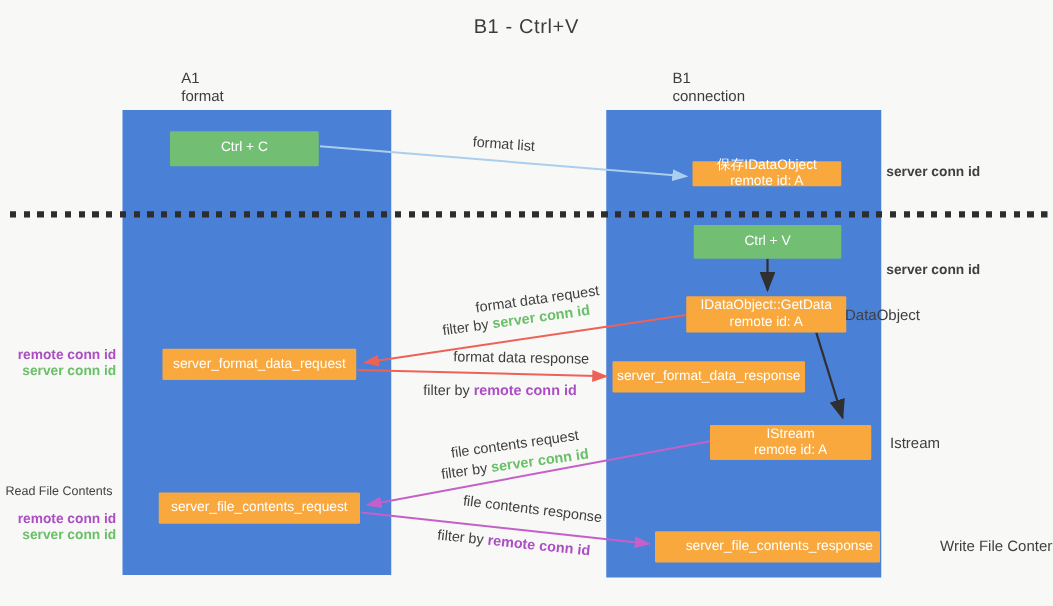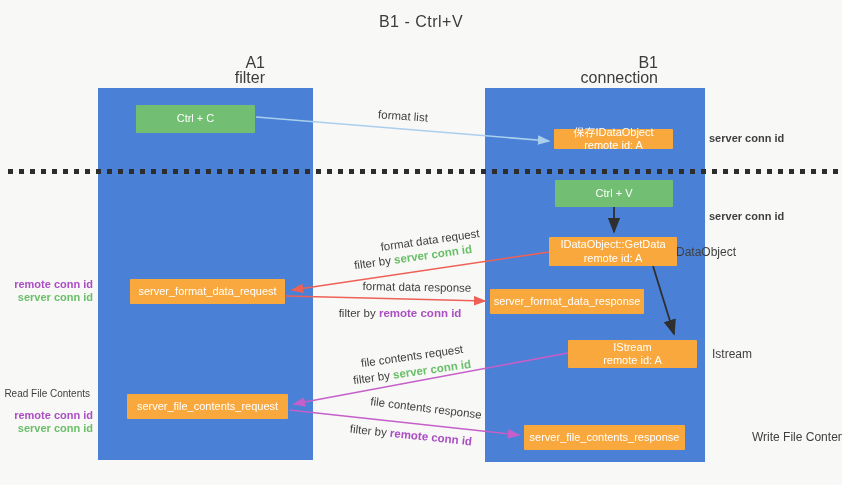--- a/index.html
+++ b/index.html
@@ -1,22 +1,22 @@
 <!DOCTYPE html>
 <html><head>
 <meta charset="utf-8">
 <style>
   html,body{margin:0;padding:0;background:#f8f8f6;font-family:"Liberation Sans","DejaVu Sans",sans-serif;}
   .canvas{position:relative;width:842px;height:485px;background:#f8f8f6;overflow:hidden;}
 
   .title{position:absolute;left:0;right:0;top:12px;text-align:center;
          font-size:16px;line-height:19px;color:#3c3c3c;letter-spacing:.5px;}
 
-  .col-header{position:absolute;top:55px;width:120px;text-align:right;
-              font-size:16px;line-height:15px;color:#3c3c3c;}
+  .col-header{position:absolute;top:55px;width:120px;text-align:left;
+              font-size:12px;line-height:15px;color:#3c3c3c;}
   .col-header.a1{left:145px;}
   .col-header.b1{left:538px;}
 
   .lane{position:absolute;background:#4a80d6;}
   .lane-a1{left:98px;top:88px;width:215px;height:372px;}
   .lane-b1{left:485px;top:88px;width:220px;height:374px;}
 
   .dotted{position:absolute;left:8px;top:169px;width:830px;height:5px;
           background:repeating-linear-gradient(90deg,#2d2d2d 0 5px,transparent 5px 11px);}
 
@@ -42,21 +42,21 @@
 <body>
 
 <div class="canvas">
 
   <div class="title">
     <div>B1 - Ctrl+V</div>
   </div>
 
   <div class="col-header a1">
     <div>A1</div>
-    <div>filter</div>
+    <div>format</div>
   </div>
   <div class="col-header b1">
     <div>B1</div>
     <div>connection</div>
   </div>
 
   <div class="lane lane-a1"></div>
   <div class="lane lane-b1"></div>
 
   <div class="dotted"></div>
@@ -113,21 +113,21 @@
 
   <div class="box orange" style="left:568px;top:340px;width:129px;height:28px;">
     <span>IStream</span>
     <span>remote id: A</span>
   </div>
 
   <div class="box orange" style="left:127px;top:394px;width:161px;height:25px;">
     <span>server_file_contents_request</span>
   </div>
 
-  <div class="box orange" style="left:524px;top:425px;width:161px;height:25px;">
+  <div class="box orange" style="left:524px;top:425px;width:161px;height:25px;padding-left:19px;">
     <span>server_file_contents_response</span>
   </div>
 
   <div class="alabel" style="left:403px;top:116px;--r:4deg;">format list</div>
 
   <div class="alabel" style="left:430px;top:240px;--r:-8deg;">format data request</div>
   <div class="alabel" style="left:413px;top:257px;--r:-8deg;">
     <span>filter by</span>
     <span class="green-t">server conn id</span>
   </div>

